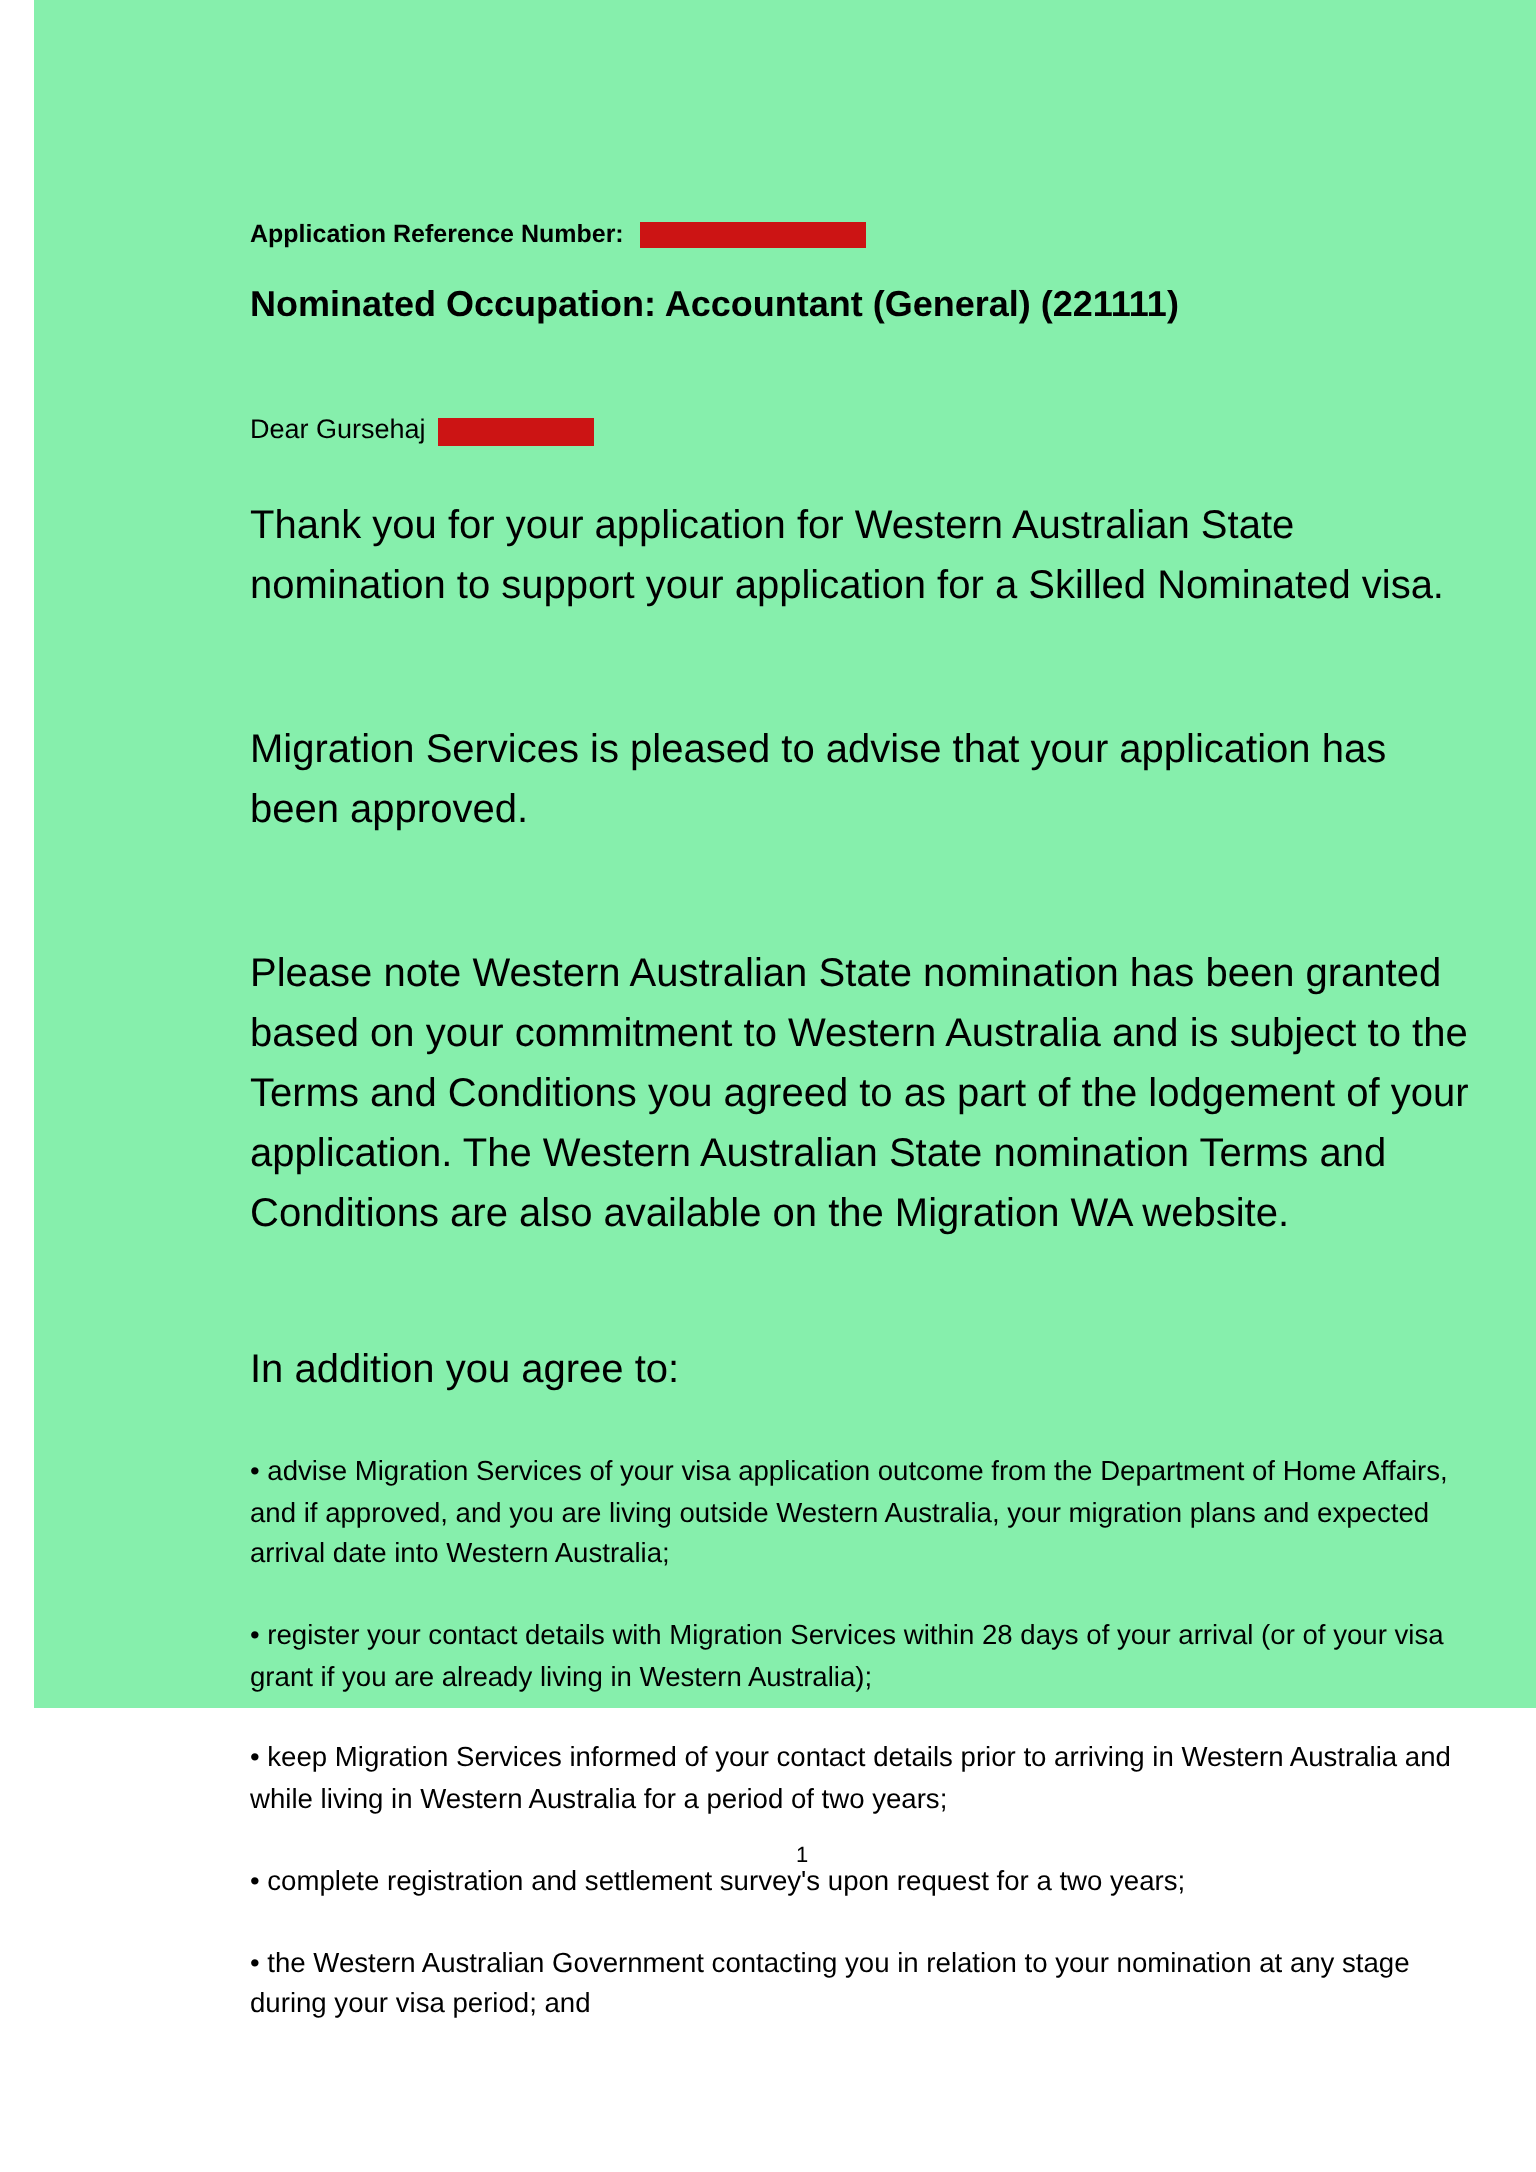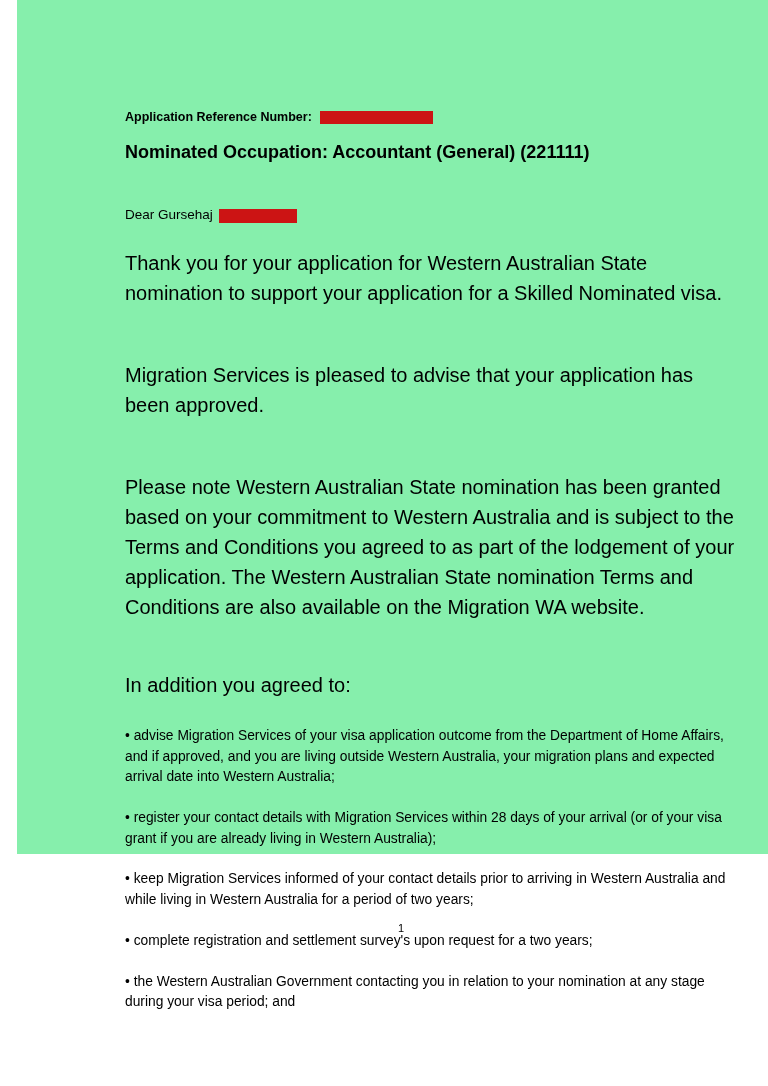--- a/index.html
+++ b/index.html
@@ -118,21 +118,21 @@
       <span>Dear Gursehaj</span>
       <span class="redaction name"></span>
     </div>
 
     <p class="body gap-xlarge">Thank you for your application for Western Australian State nomination to support your application for a Skilled Nominated visa.</p>
 
     <p class="body gap-xlarge">Migration Services is pleased to advise that your application has been approved.</p>
 
     <p class="body gap-large">Please note Western Australian State nomination has been granted based on your commitment to Western Australia and is subject to the Terms and Conditions you agreed to as part of the lodgement of your  application. The Western Australian State nomination Terms and Conditions are also available on the Migration WA website.</p>
 
-    <p class="body">In addition you agreed to:</p>
+    <p class="body">In addition you agree to:</p>
 
     <p class="bullet">• advise Migration Services of your visa application outcome from the Department of Home Affairs, and if approved, and you are living outside Western Australia, your migration plans and expected arrival date into Western Australia;</p>
     <p class="bullet">• register your contact details with Migration Services within 28 days of your arrival (or of your visa grant if you are already living in Western Australia);</p>
     <p class="bullet">• keep Migration Services informed of your contact details prior to arriving in Western Australia and while living in Western Australia for a period of two years;</p>
     <p class="bullet">• complete registration and settlement survey's upon request for a two years;</p>
     <p class="bullet">• the Western Australian Government contacting you in relation to your nomination at any stage during your visa period; and</p>
 
   </div>
 
   <div class="page-number">1</div>

